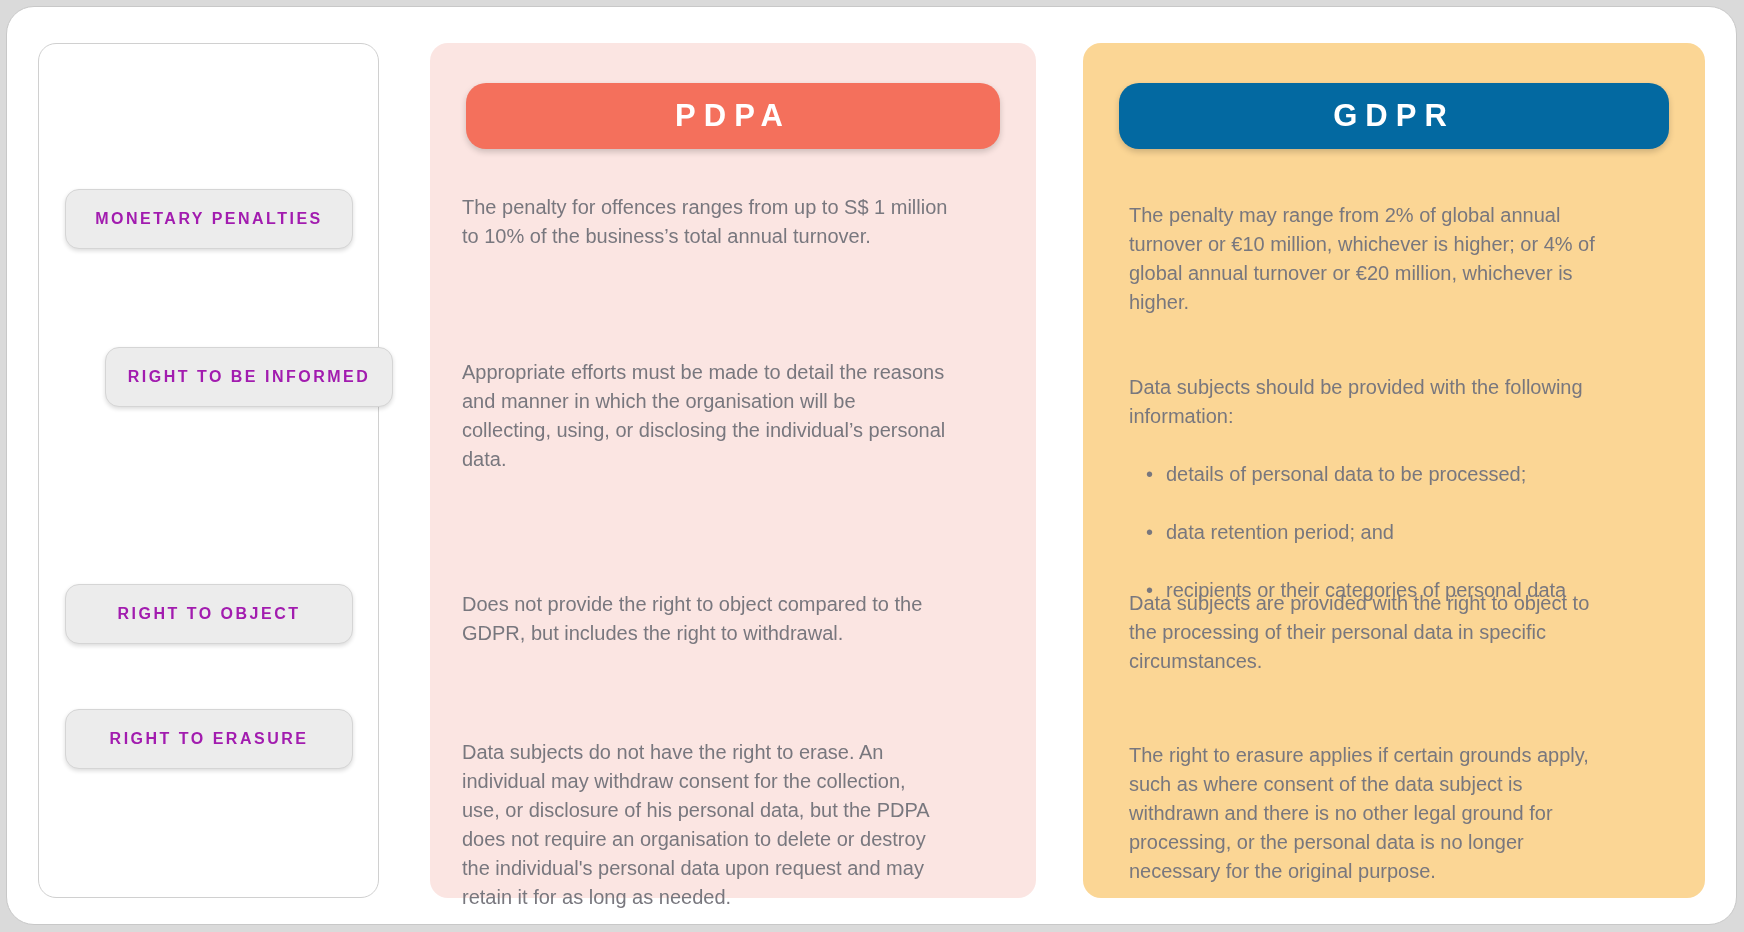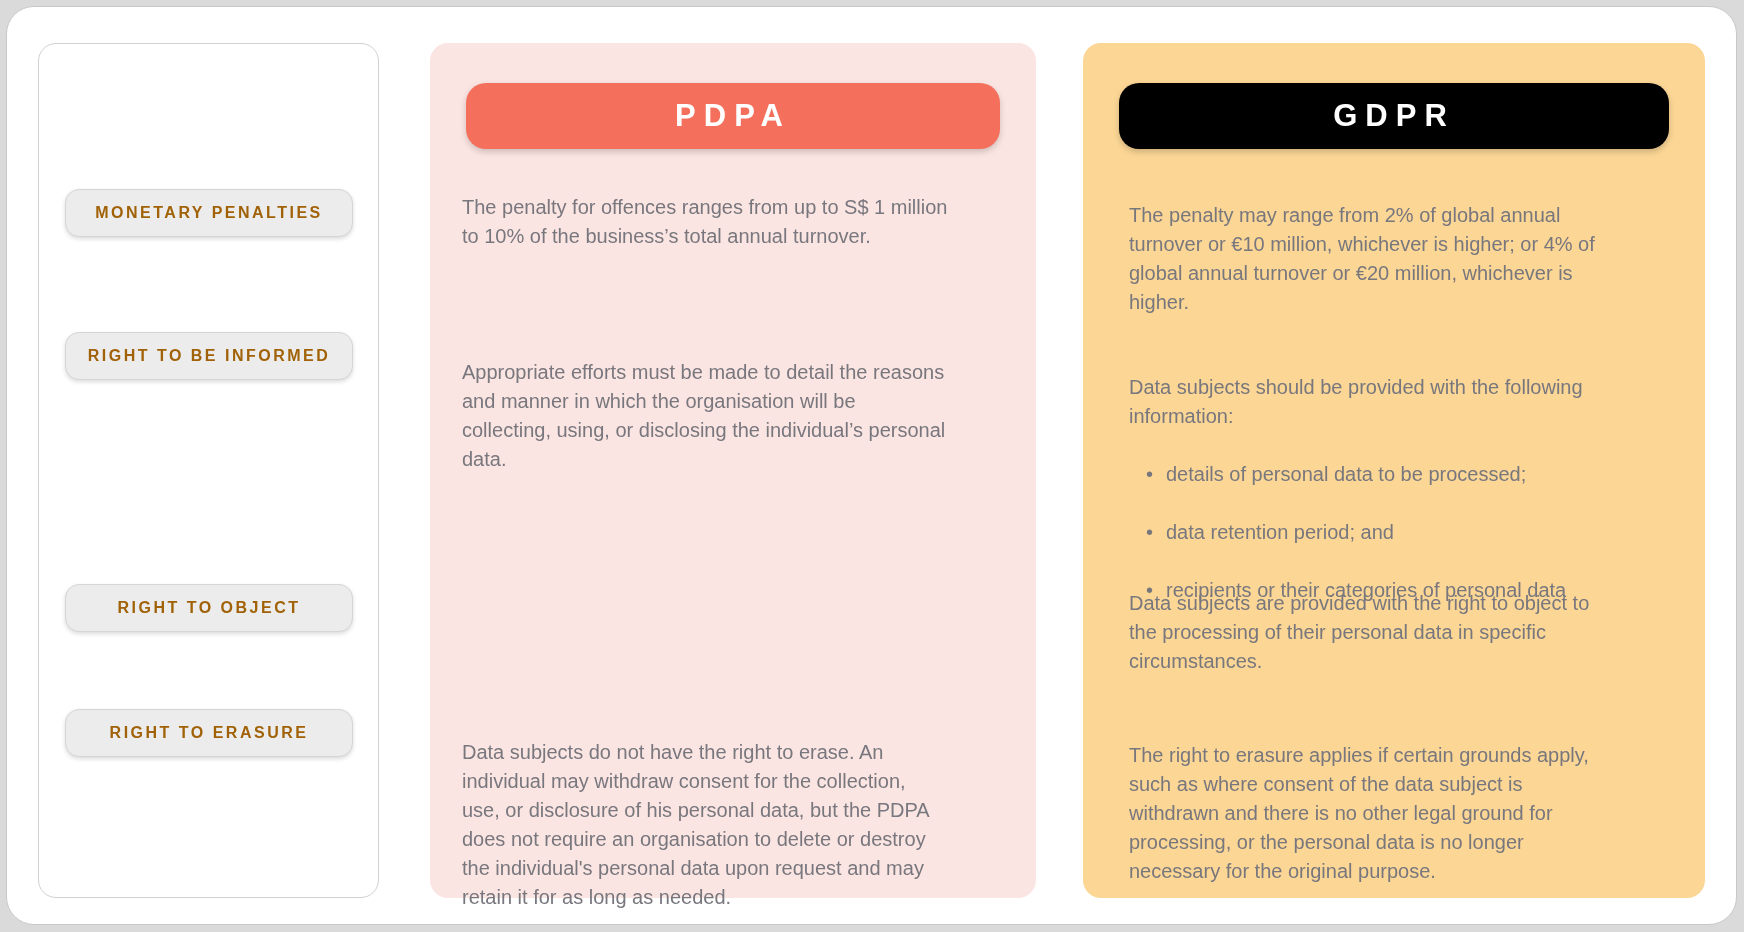--- a/index.html
+++ b/index.html
@@ -22,33 +22,33 @@
     position: absolute;
     left: 31px; top: 36px;
     width: 341px; height: 855px;
     background: #FFFFFF;
     border: 1.5px solid #D0D0D0;
     border-radius: 18px;
   }
   .pill {
     position: absolute;
     left: 58px;
-    width: 288px; height: 48px;
+    width: 288px; height: 60px;
     background: #ECECEC;
     border: 1px solid #D5D5D5;
     border-radius: 14px;
     box-shadow: 0 2px 4px rgba(0,0,0,0.14);
     display: flex; align-items: center; justify-content: center;
     font-size: 16px; font-weight: bold;
     letter-spacing: 2.5px;
-    color: #a16207;
+    color: #a21caf;
     white-space: nowrap;
   }
   .pill-0 { top: 182px; }
-  .pill-1 { top: 325px; }
+  .pill-1 { top: 340px; margin-left: 40px; }
   .pill-2 { top: 577px; }
   .pill-3 { top: 702px; }
 
   .col {
     position: absolute;
     top: 36px;
     height: 855px;
     border-radius: 18px;
   }
   .col-pdpa { left: 423px; width: 606px; background: #FBE5E2; }
@@ -59,21 +59,21 @@
     top: 40px; left: 36px; right: 36px;
     height: 66px;
     border-radius: 20px;
     display: flex; align-items: center; justify-content: center;
     color: #FFFFFF;
     font-size: 31px; font-weight: bold;
     letter-spacing: 8px;
     box-shadow: 0 3px 6px rgba(0,0,0,0.18);
   }
   .col-pdpa .col-header { background: #F4705C; }
-  .col-gdpr .col-header { background: #000000; }
+  .col-gdpr .col-header { background: #0369a1; }
 
   .cell {
     position: absolute;
     font-size: 20px;
     line-height: 29px;
     color: #78777E;
     white-space: pre-line;
   }
   .col-pdpa .cell { left: 32px; width: 552px; }
   .col-gdpr .cell { left: 46px; width: 552px; }
@@ -112,20 +112,22 @@
   <div class="pill pill-3">RIGHT TO ERASURE</div>
 
   <div class="col col-pdpa">
     <div class="col-header">PDPA</div>
     <div class="cell pdpa-c0">The penalty for offences ranges from up to S$ 1 million
 to 10% of the business’s total annual turnover.</div>
     <div class="cell pdpa-c1">Appropriate efforts must be made to detail the reasons
 and manner in which the organisation will be
 collecting, using, or disclosing the individual’s personal
 data.</div>
+    <div class="cell pdpa-c2">Does not provide the right to object compared to the
+GDPR, but includes the right to withdrawal.</div>
     <div class="cell pdpa-c3">Data subjects do not have the right to erase. An
 individual may withdraw consent for the collection,
 use, or disclosure of his personal data, but the PDPA
 does not require an organisation to delete or destroy
 the individual's personal data upon request and may
 retain it for as long as needed.</div>
   </div>
 
   <div class="col col-gdpr">
     <div class="col-header">GDPR</div>

